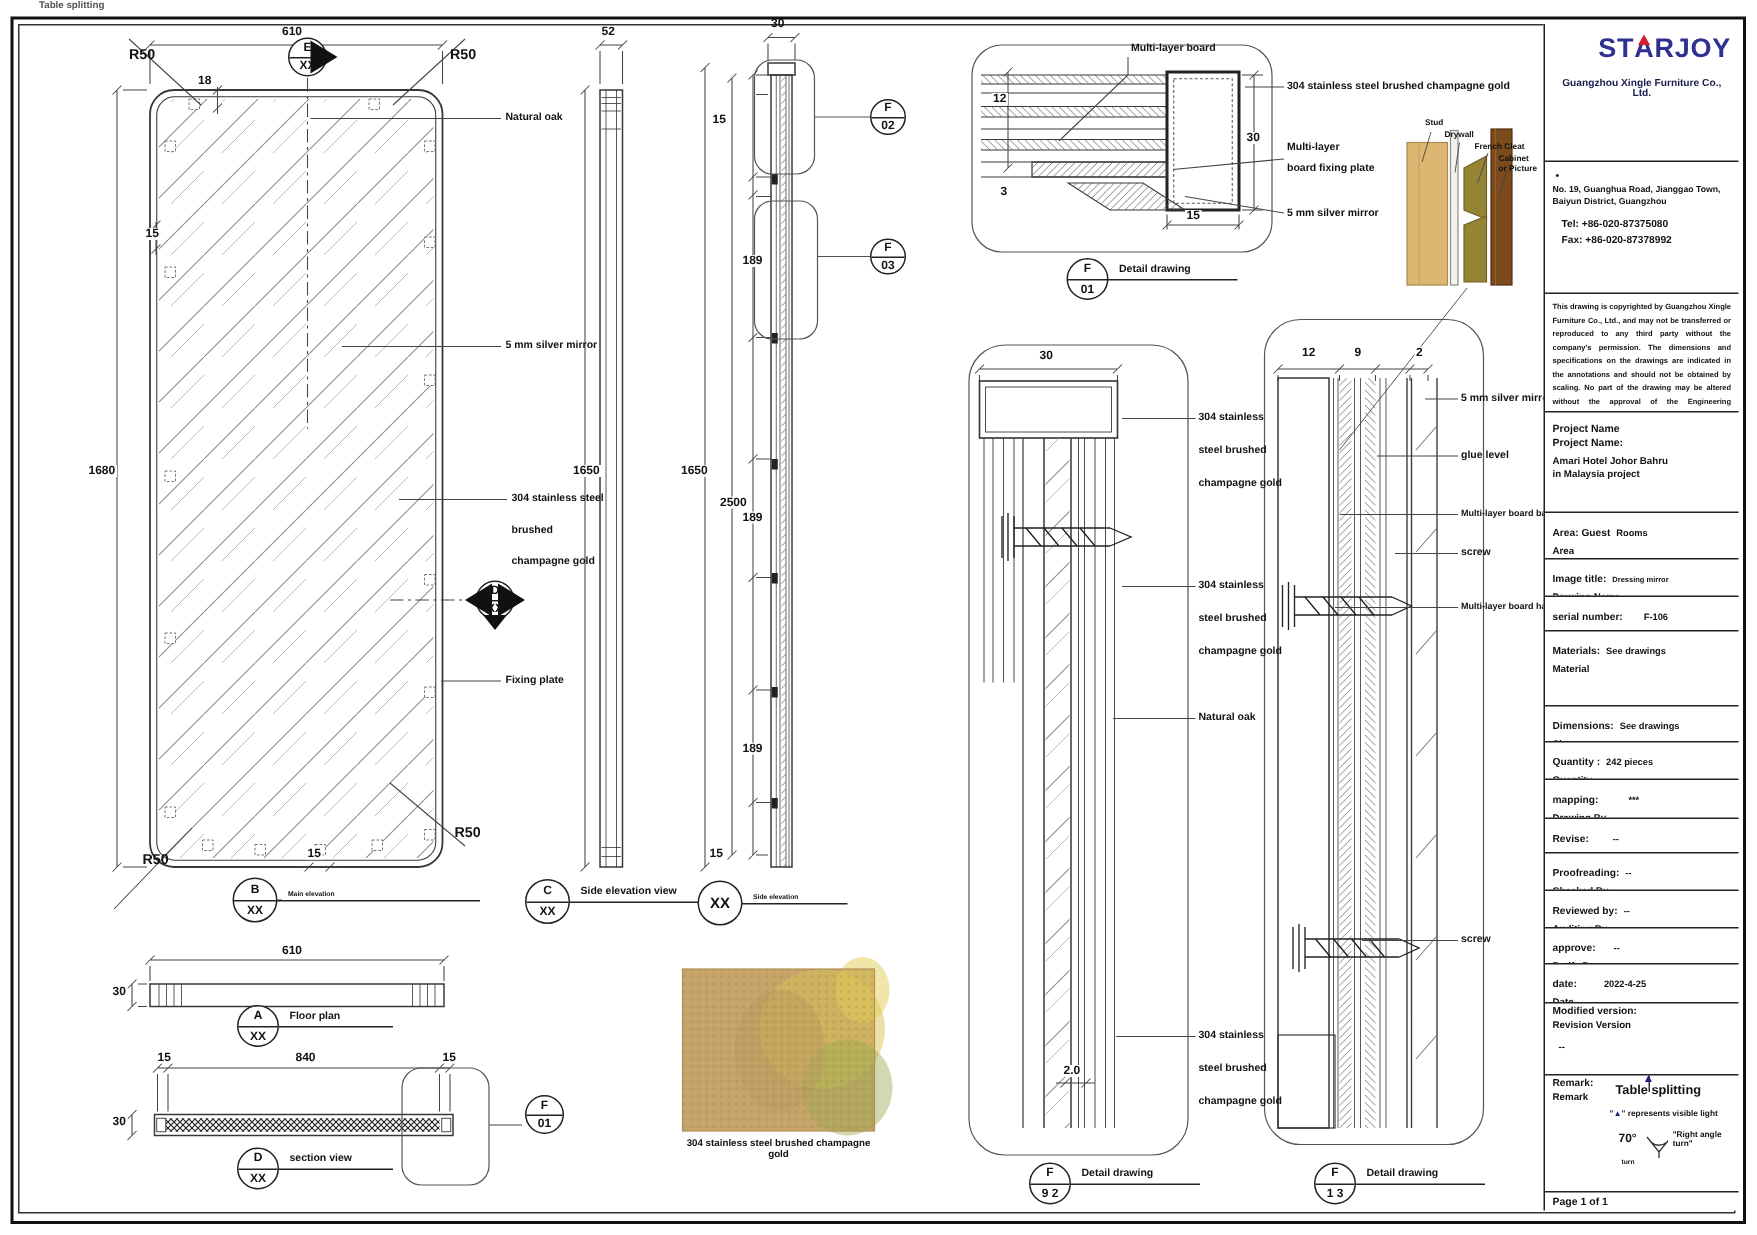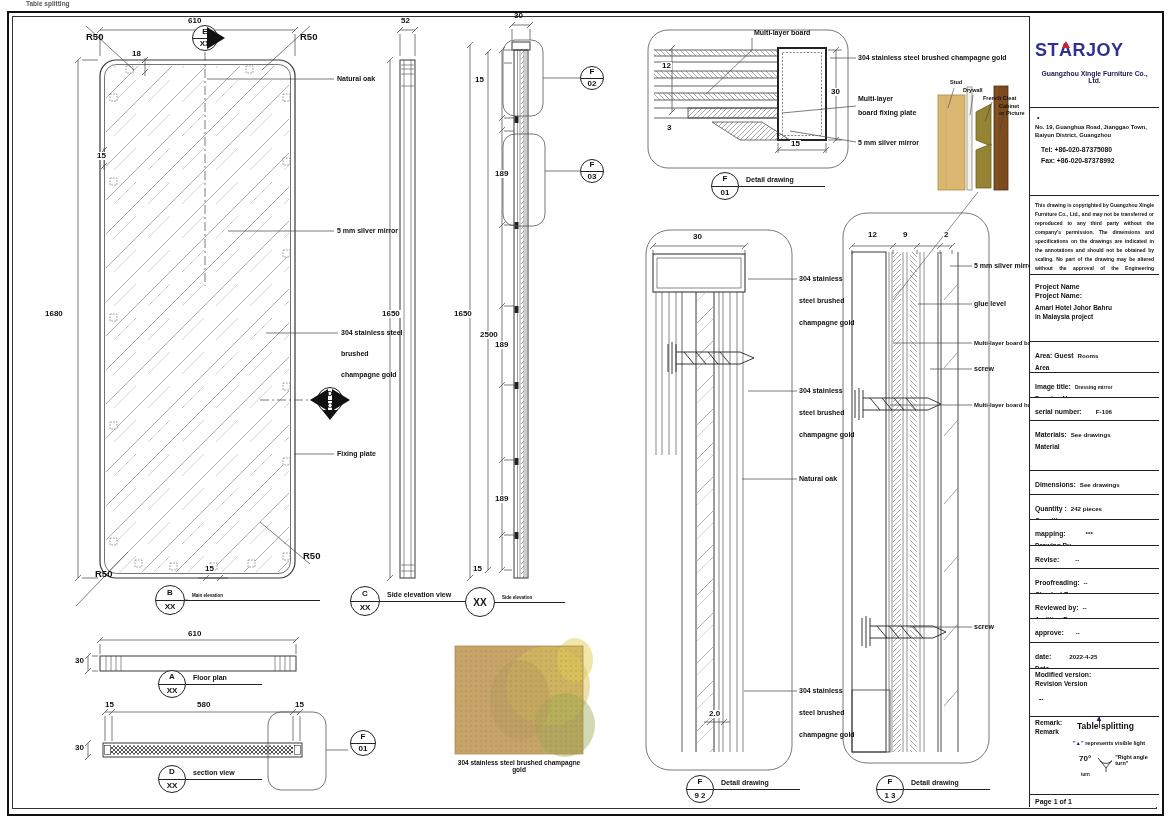--- a/index.html
+++ b/index.html
@@ -27,21 +27,21 @@
   .mk-top{border-bottom:1px solid #222;}
   .mk-single{flex:1;display:flex;align-items:center;justify-content:center;font-weight:bold;font-size:10px;}
   .mk-line{position:absolute;border-top:1px solid #222;height:0;z-index:2;}
   .mk-lbl{position:absolute;font-size:7px;font-weight:bold;z-index:3;white-space:nowrap;}
   .mk-lbl-tiny{position:absolute;font-size:4.5px;font-weight:bold;z-index:3;white-space:nowrap;}
   .tri{position:absolute;width:0;height:0;z-index:4;}
   
   #titleblock{position:absolute;left:1029px;top:16px;width:129px;height:791px;border-left:1.5px solid #222;
               background:#fff;z-index:4;}
   .tb-sec{position:absolute;left:0;right:0;border-top:1.2px solid #222;padding:2px 5px;box-sizing:border-box;overflow:hidden;}
-  .logo-row{font-size:18px;font-weight:bold;color:#2e3192;text-align:left;letter-spacing:.5px;margin-top:22px;}
+  .logo-row{font-size:18px;font-weight:bold;color:#2e3192;text-align:right;letter-spacing:.5px;margin-top:4px;}
   .logo-a{position:relative;display:inline-block;}
   .logo-tri{position:absolute;left:50%;top:1px;transform:translateX(-50%);width:0;height:0;
             border-left:4px solid transparent;border-right:4px solid transparent;border-bottom:7px solid #d4202a;}
   .company{font-size:6.8px;font-weight:bold;color:#1a1a4e;text-align:center;margin-top:9px;}
   .tb-bullet{font-size:7px;font-weight:bold;margin:4px 0 2px 2px;}
   .tb-addr{font-size:5.8px;font-weight:bold;white-space:pre-line;line-height:1.45;}
   .tb-tel{font-size:6.8px;font-weight:bold;margin-top:5px;margin-left:6px;line-height:1.6;white-space:pre-line;}
   .tb-copy{font-size:5px;font-weight:bold;line-height:9px;text-align:justify;margin-top:3px;}
   .tb-h1{font-size:7px;font-weight:bold;margin-top:6px;}
   .tb-h2{font-size:7px;font-weight:bold;margin-top:2px;}
@@ -290,21 +290,21 @@
       <rect x="455" y="646" width="128" height="108" fill="none" stroke="#b09055" stroke-width="0.8"></rect>
     </g>
   </svg>
 
   <div id="annotations">
       <div class="ann dim" style="left: 188px; top: 17px;">610</div>
       <div class="ann dim2" style="left: 86px; top: 32px;">R50</div>
       <div class="ann dim2" style="left: 300px; top: 32px;">R50</div>
       <div class="ann dim" style="left: 132px; top: 50px;">18</div>
       <div class="ann dim bg" style="left: 96px; top: 152px;">15</div>
-      <div class="ann dim bg" style="left: 44px; top: 310px;">1680</div>
+      <div class="ann dim bg" style="left: 58px; top: 310px;">1680</div>
       <div class="ann dim bg" style="left: 204px; top: 565px;">15</div>
       <div class="ann dim2" style="left: 303px; top: 551px;">R50</div>
       <div class="ann dim2" style="left: 95px; top: 569px;">R50</div>
       <div class="ann lbl" style="left: 337px; top: 75px;">Natural oak</div>
       <div class="ann lbl" style="left: 337px; top: 227px;">5 mm silver mirror</div>
       <div class="ann lbl" style="left: 341px; top: 329px;">304 stainless steel</div>
       <div class="ann lbl" style="left: 341px; top: 350px;">brushed</div>
       <div class="ann lbl" style="left: 341px; top: 371px;">champagne gold</div>
       <div class="ann lbl" style="left: 337px; top: 450px;">Fixing plate</div>
       <div class="ann dim" style="left: 401px; top: 17px;">52</div>
@@ -349,21 +349,21 @@
       <div class="ann lbl" style="left: 974px; top: 262px;">5 mm silver mirror</div>
       <div class="ann lbl" style="left: 974px; top: 300px;">glue level</div>
       <div class="ann tinyb" style="left: 974px; top: 340px;">Multi-layer board base plate</div>
       <div class="ann lbl" style="left: 974px; top: 365px;">screw</div>
       <div class="ann tinyb" style="left: 974px; top: 402px;">Multi-layer board hanging strip</div>
       <div class="ann lbl" style="left: 974px; top: 623px;">screw</div>
       <div class="ann cap" style="left: 452px; top: 760px;">304 stainless steel brushed champagne gold</div>
       <div class="ann dim" style="left: 188px; top: 630px;">610</div>
       <div class="ann dim bg" style="left: 74px; top: 657px;">30</div>
       <div class="ann dim bg" style="left: 104px; top: 701px;">15</div>
-      <div class="ann dim bg" style="left: 196px; top: 701px;">580</div>
+      <div class="ann dim bg" style="left: 196px; top: 701px;">840</div>
       <div class="ann dim bg" style="left: 294px; top: 701px;">15</div>
       <div class="ann dim bg" style="left: 74px; top: 744px;">30</div>
     </div>
   <div id="markers">
       <div class="marker" style="left: 192px; top: 25px; height: 26px; width: 26px;">
         <div class="mk-top">E</div>
         <div class="mk-bot">XX</div>
       </div>
       <div class="tri" style="left: 207px; top: 27px; border-top: 11px solid transparent; border-bottom: 11px solid transparent; border-left: 18px solid rgb(17, 17, 17);"></div>
       <div class="marker" style="left: 317px; top: 387px; height: 26px; width: 26px;">

